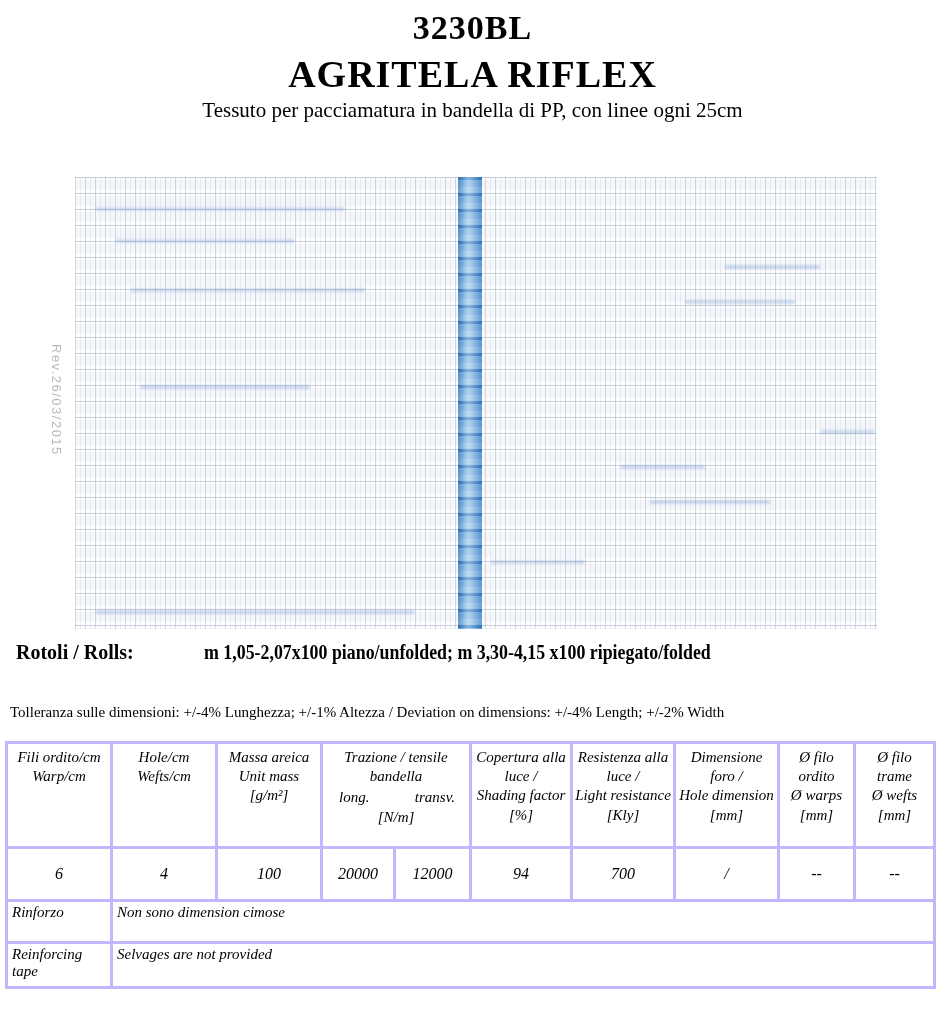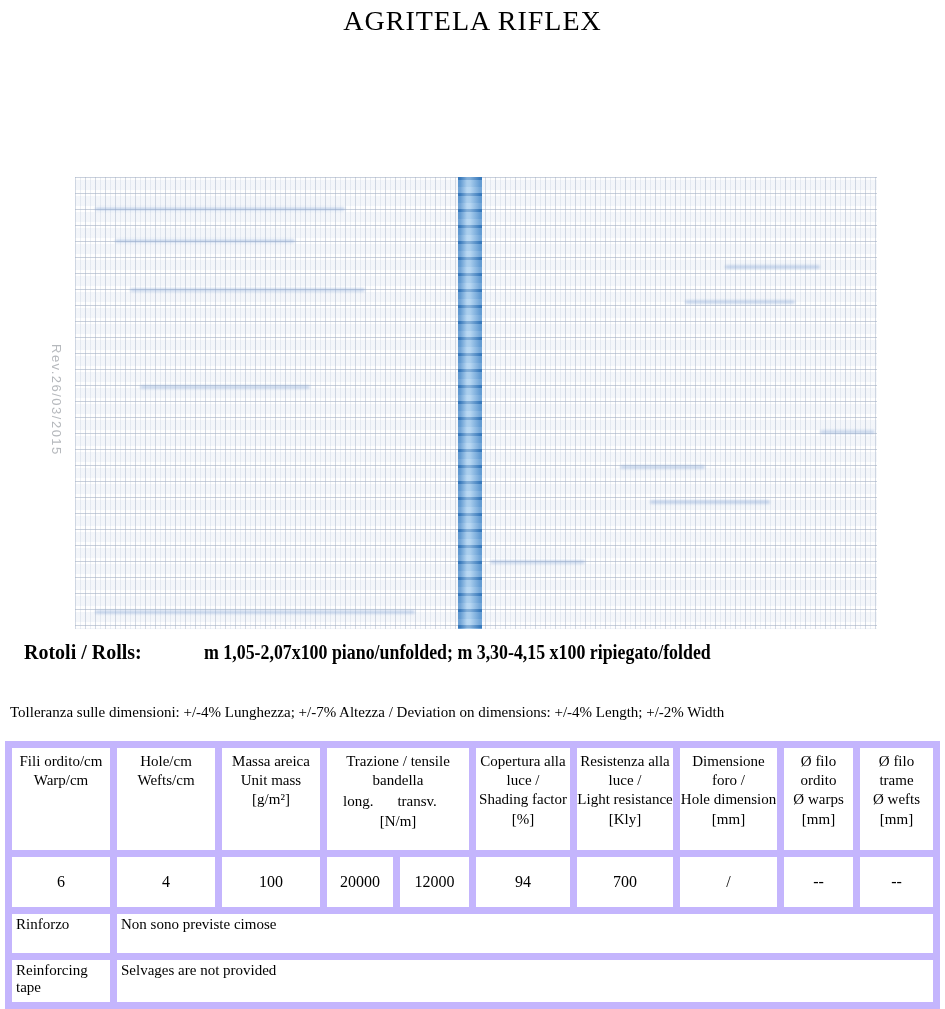--- a/index.html
+++ b/index.html
@@ -4,21 +4,21 @@
 <style>
   html,body { margin:0; padding:0; background:#ffffff; }
   .page {
     position:relative; width:945px; height:1009px; background:#ffffff;
     font-family:"Liberation Serif", serif; color:#000; overflow:hidden;
   }
 
   
   .header { position:absolute; top:4px; left:0; width:945px; text-align:center; }
   .title-code { font-size:34px; font-weight:bold; letter-spacing:1px; line-height:1.4; }
-  .title-name { font-size:28px; font-weight:normal; letter-spacing:1px; line-height:1.2; }
+  .title-name { font-size:38px; font-weight:bold; letter-spacing:1px; line-height:1.2; }
   .subtitle   { font-size:21px; line-height:1.32; }
 
   
   .rev {
     position:absolute; left:49px; top:344px; height:160px;
     writing-mode:vertical-rl;
     font-family:"Liberation Sans", sans-serif; font-size:13px;
     color:#b6b9bd; letter-spacing:1.5px;
   }
 
@@ -39,51 +39,53 @@
     background-image:
       linear-gradient(90deg, rgba(40,100,170,0.35) 0 2px, rgba(255,255,255,0.35) 9px 12px, rgba(40,100,170,0.30) 22px 24px),
       repeating-linear-gradient(180deg, #3f83c4 0 3px, #7db4e4 3px 10px, #93c3ec 10px 16px);
   }
   .streak {
     position:absolute; height:4px; border-radius:2px;
     background:rgba(128,163,213,0.38); filter:blur(1px);
   }
 
   
-  .rolls-label { position:absolute; left:24px; top:641px; font-size:20px; font-weight:bold; }
+  .rolls-label { position:absolute; left:16px; top:641px; font-size:20px; font-weight:bold; }
   .rolls-value {
     position:absolute; left:204px; top:640px; font-size:21px; font-weight:bold;
     transform:scaleX(0.85); transform-origin:left center; white-space:nowrap;
   }
 
   
   .tol-note { position:absolute; left:10px; top:704px; font-size:15px; }
 
   
   table.spec {
     position:absolute; left:5px; top:741px;
     border-collapse:collapse; table-layout:fixed; width:928px;
     font-size:15px;
   }
-  table.spec td { border:7px solid #c4b5fd; padding:0; text-align:center; overflow:hidden; }
+  table.spec td { border:3px solid #c4b5fd; padding:0; text-align:center; overflow:hidden;font-style:italic; }
   tr.hdr td { height:98px; vertical-align:top; padding-top:4px; line-height:1.28; }
   .pre { white-space:pre-line; }
-  .sub-row { display:flex; padding:2px 14px 0 16px;gap:24px; }
+  .sub-row { display:flex; justify-content:space-between; padding:2px 14px 0 16px;gap:24px; }
   tr.vals td { height:50px; vertical-align:middle; font-size:16px; }
   tr.tol td  { height:33px; vertical-align:middle; }
   tr.note td { height:37px; vertical-align:top; text-align:left; padding:2px 1px 0 4px;margin-left:15px; }
   tr.note2 td { height:40px; }
 </style>
 </head>
 <body>
 
 <div class="page">
 
   <div class="header">
+    <div class="title-code">3230BL</div>
     <div class="title-name">AGRITELA RIFLEX</div>
+    <div class="subtitle">Tessuto per pacciamatura in bandella di PP, con linee ogni 25cm</div>
   </div>
 
   <div class="rev">Rev.26/03/2015</div>
 
   <div class="fabric">
     <i class="streak" style="top:30px;left:20px;width:250px;"></i>
     <i class="streak" style="top:62px;left:40px;width:180px;"></i>
     <i class="streak" style="top:88px;left:650px;width:95px;"></i>
     <i class="streak" style="top:111px;left:55px;width:235px;"></i>
     <i class="streak" style="top:123px;left:610px;width:110px;"></i>
@@ -92,21 +94,21 @@
     <i class="streak" style="top:288px;left:545px;width:85px;"></i>
     <i class="streak" style="top:323px;left:575px;width:120px;"></i>
     <i class="streak" style="top:383px;left:415px;width:95px;"></i>
     <i class="streak" style="top:433px;left:20px;width:320px;"></i>
     <div class="blue-line"></div>
   </div>
 
   <div class="rolls-label">Rotoli / Rolls:</div>
   <div class="rolls-value">m 1,05-2,07x100 piano/unfolded; m 3,30-4,15 x100 ripiegato/folded</div>
 
-  <div class="tol-note">Tolleranza sulle dimensioni: +/-4% Lunghezza; +/-7% Altezza / Deviation on dimensions: +/-4% Length; +/-2% Width</div>
+  <div class="tol-note">Tolleranza sulle dimensioni: +/-4% Lunghezza; +/-1% Altezza / Deviation on dimensions: +/-4% Length; +/-2% Width</div>
 
   <table class="spec">
     <colgroup>
       <col style="width:105px">
         <col style="width:105px">
         <col style="width:105px">
       <col style="width:73px">
         <col style="width:76px">
       <col style="width:101px">
         <col style="width:103px">
@@ -163,21 +165,21 @@
       <td>94</td>
       <td>700</td>
       <td>/</td>
       <td>--</td>
       <td>--</td>
     </tr>
 
 
     <tr class="note">
       <td>Rinforzo</td>
-      <td colspan="9">Non sono previste cimose</td>
+      <td colspan="9">Non sono dimension cimose</td>
     </tr>
 
     <tr class="note note2">
       <td>Reinforcing tape</td>
       <td colspan="9">Selvages are not provided</td>
     </tr>
   </tbody>
     </table>
 
 </div>

